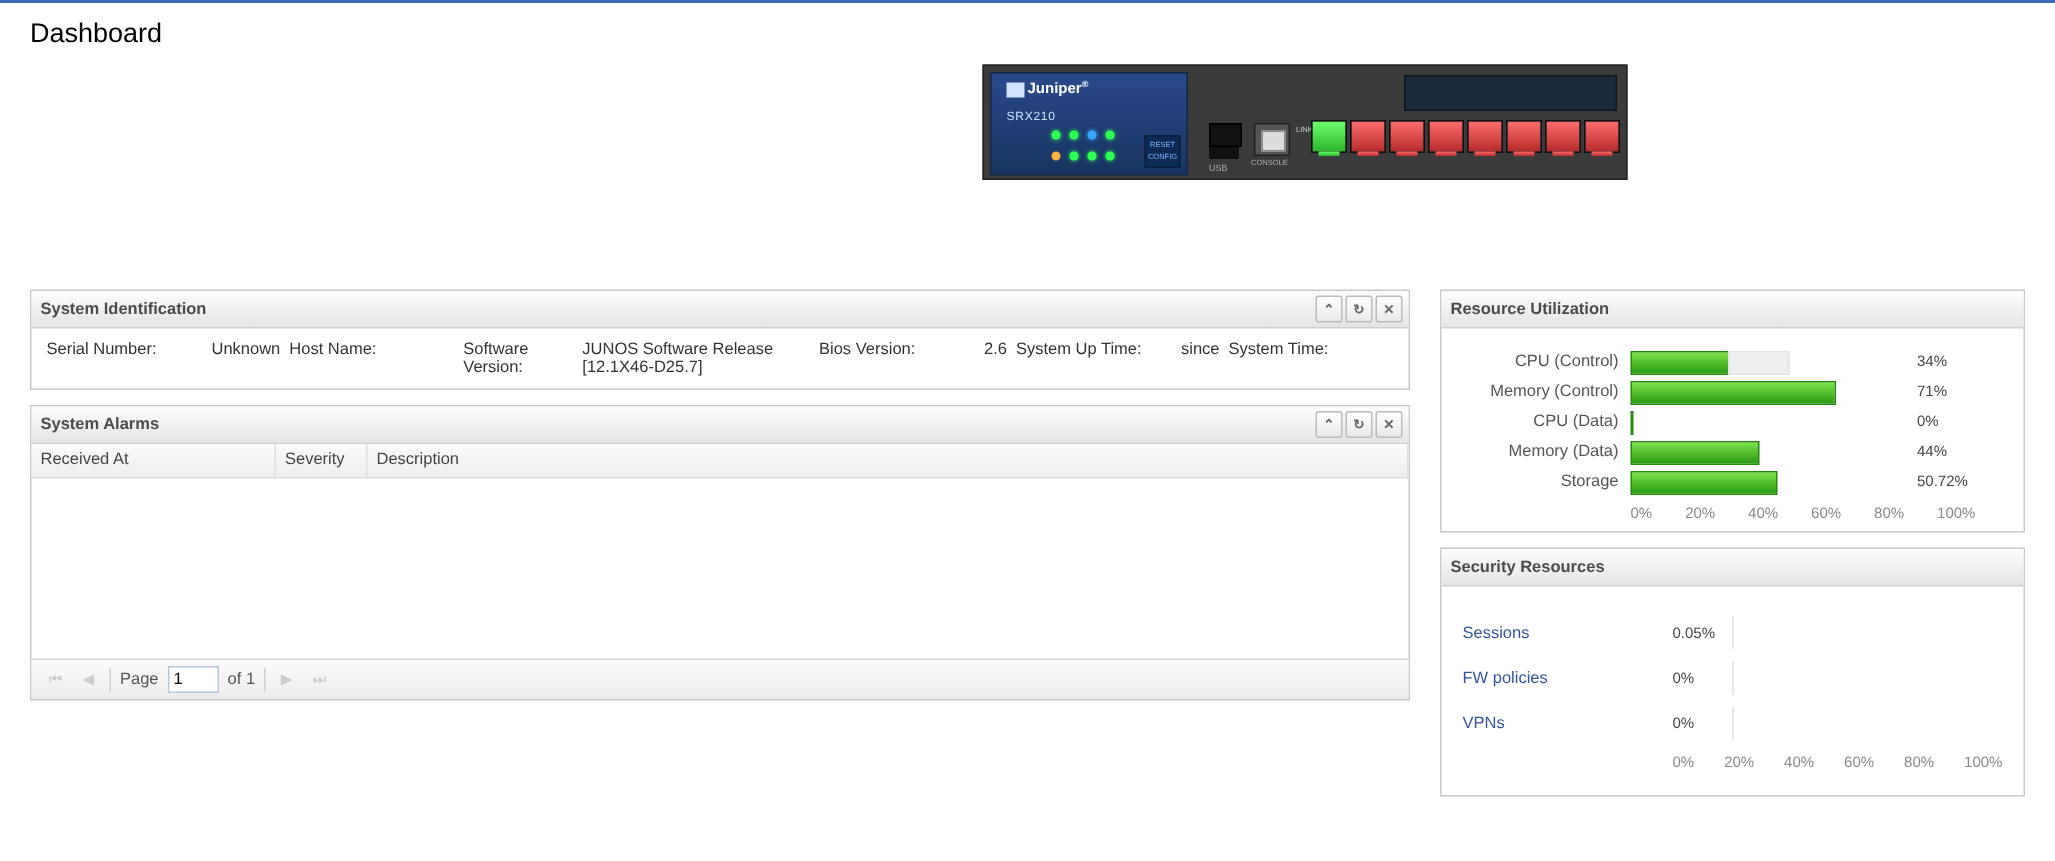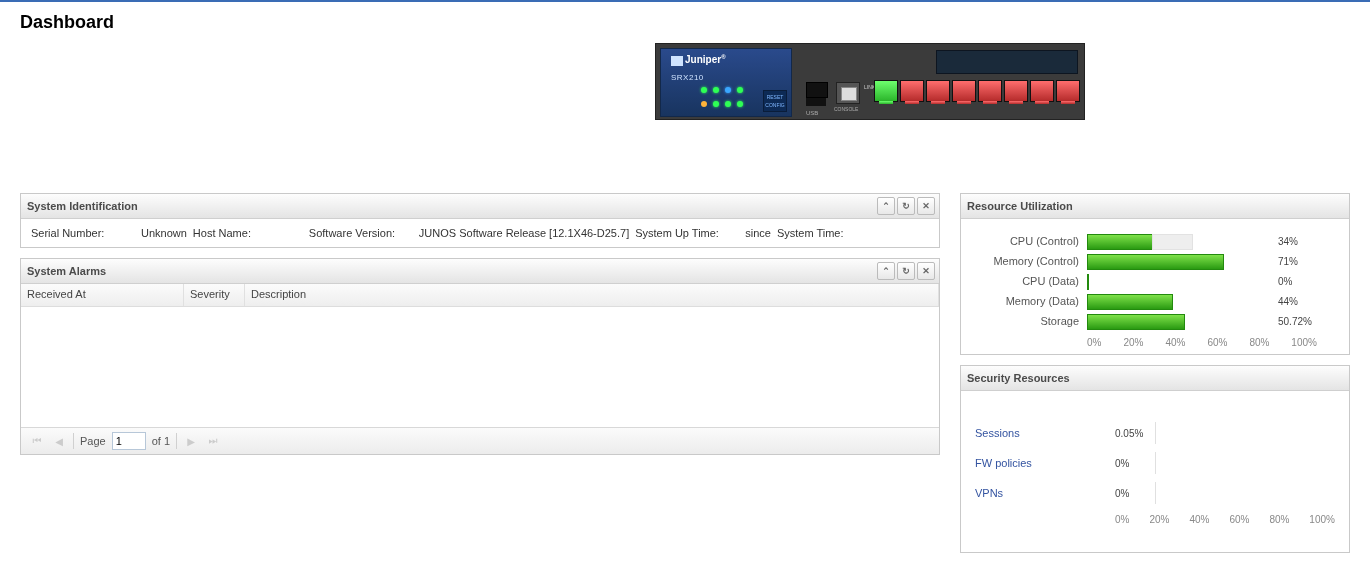--- a/index.html
+++ b/index.html
@@ -1,17 +1,17 @@
 <!DOCTYPE html>
 <html><head>
 <meta charset="utf-8">
 <style>
   html,body{margin:0;padding:0;font-family:Verdana,Arial,sans-serif;font-size:11px;color:#333;background:#fff}
   body{width:1370px;height:574px;position:relative;border-top:2px solid #3a6cb5}
-  .page-title{font-family:Verdana,Arial,sans-serif;font-size:18px;font-weight:bold;color:#000;margin:10px 0 10px 20px}
+  .page-title{font-family:Verdana,Arial,sans-serif;font-size:18px;font-weight:normal;color:#000;margin:10px 0 10px 20px}
   .device-row{height:130px;display:flex;justify-content:center;align-items:flex-start;margin-bottom:20px}
   .device{width:430px;position:relative;margin-left:370px}
   .chassis{height:75px;background:#3b3b3b;border:1px solid #222;position:relative}
   .faceplate{position:absolute;left:4px;top:4px;width:130px;height:67px;background:linear-gradient(#2a4a8c,#18345f);border:1px solid #12284a}
   .brand{position:absolute;left:10px;top:5px;font-size:10px;font-weight:bold;color:#fff}
   .brand .logo{display:inline-block;width:12px;height:10px;background:#cfe3ff;margin-right:2px;vertical-align:middle}
   .model{position:absolute;left:10px;top:24px;font-size:8px;color:#cfe3ff;letter-spacing:.5px}
   .leds{position:absolute;left:40px;top:38px;display:flex;gap:6px}
   .led{width:6px;height:6px;border-radius:50%}
   .led.g{background:#2eff55;box-shadow:0 0 3px #2eff55}
@@ -63,21 +63,21 @@
 
   .res-chart{padding:12px 14px 6px 8px}
   .res-row{display:flex;align-items:center;height:20px;position:relative}
   .res-label{width:110px;text-align:right;padding-right:8px;color:#555;font-size:11px}
   .res-track{flex:0 0 190px;height:14px;position:relative}
   .res-bar{height:14px;background:linear-gradient(#7fe24a,#2a9a12);border:1px solid #238a0e}
   .res-val{margin-left:1px;color:#444;font-size:10px}
   .res-ghost{position:absolute;top:0;height:14px;background:#eee;border:1px solid #e2e2e2}
   .axis{display:flex;margin-left:118px;width:230px;justify-content:space-between;color:#888;font-size:10px;margin-top:6px}
 
-  .sec-body{padding:27px 14px}
+  .sec-body{padding:16px 14px}
   .sec-row{display:flex;align-items:center;height:30px}
   .sec-link{width:140px;color:#3353a0;cursor:pointer}
   .sec-val{color:#444;font-size:10px;width:40px}
   .sec-track{flex:0 0 180px;height:22px;position:relative}
   .sec-track::before{content:"";position:absolute;left:0;top:0;width:1px;height:100%;background:#e0e0e0}
   .axis2{display:flex;margin-left:140px;width:220px;justify-content:space-between;color:#888;font-size:10px;margin-top:6px}
 </style>
 </head>
 <body>
 
@@ -149,20 +149,24 @@
             </div>
             <div class="kv-row">
               <div class="k">Host Name:</div>
               <div class="v"></div>
             </div>
             <div class="kv-row">
               <div class="k">Software Version:</div>
               <div class="v">JUNOS Software Release [12.1X46-D25.7]</div>
             </div>
             <div class="kv-row">
+              <div class="k">Bios Version:</div>
+              <div class="v">2.6</div>
+            </div>
+            <div class="kv-row">
               <div class="k">System Up Time:</div>
               <div class="v">since</div>
             </div>
             <div class="kv-row">
               <div class="k">System Time:</div>
               <div class="v"></div>
             </div>
           </div>
       </div>
     </div>

